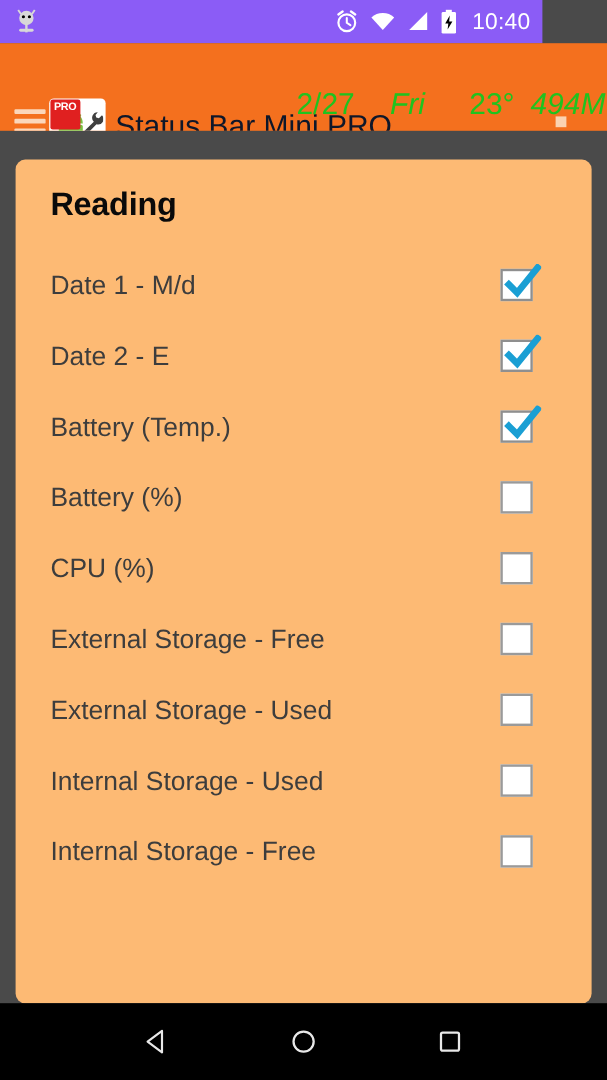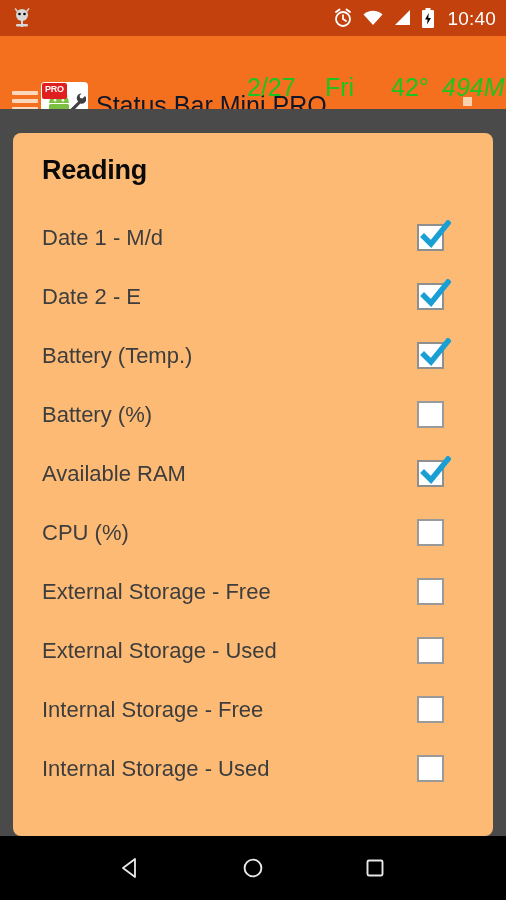--- a/index.html
+++ b/index.html
@@ -18,23 +18,23 @@
     width: 506px;
     height: 900px;
     background: #4a4a4a;
     overflow: hidden;
   }
 
   
   #status-bar {
     position: absolute;
     left: 0; top: 0;
-    width: 506px;
+    width: 452px;
     height: 36px;
-    background: #c2410c;
+    background: #8b5cf6;
     display: flex;
     align-items: center;
     box-sizing: border-box;
     padding: 0 10px 0 12px;
   }
   #status-bar .sb-left {
     display: flex;
     align-items: center;
     flex: 1;
   }
@@ -85,21 +85,21 @@
     overflow: hidden;
   }
   #app-icon .pro-badge {
     position: absolute;
     left: 1px; top: 1px;
     background: #e02020;
     color: #ffffff;
     font-size: 9px;
     font-weight: bold;
     line-height: 11px;
-    padding: 1px 3px 4px 3px;
+    padding: 1px 3px 13px 3px;
     border-radius: 2px;
     letter-spacing: -0.3px;
     z-index: 3;
   }
   #app-icon .robot {
     position: absolute;
     left: 6px; top: 13px;
     width: 24px; height: 20px;
   }
   #app-icon .wrench {
@@ -118,21 +118,21 @@
   }
 
   .overlay-text {
     position: absolute;
     color: #1fc31f;
     font-size: 25px;
     line-height: 1;
     white-space: nowrap;
   }
   #ov-date1 { left: 247px; top: 39px; }
-  #ov-day   { left: 325px; top: 39px; }
+  #ov-day   { left: 325px; top: 39px; font-style: italic; }
   #ov-temp  { left: 391px; top: 39px; }
   #ov-ram   { left: 442px; top: 39px; font-style: italic; }
 
   #overflow-menu {
     position: absolute;
     left: 461px; top: 61px;
     width: 13px;
   }
   #overflow-menu i {
     display: block;
@@ -284,21 +284,21 @@
       <svg class="wrench" viewBox="0 0 17 19">
         <path d="M12.5 0.5 a4.6 4.6 0 0 0 -3.3 7.9 L1.5 16 a1.6 1.6 0 0 0 2.3 2.3 l7.6 -7.7 a4.6 4.6 0 0 0 4.6 -7.6 l-2.6 2.6 l-2.2 -0.6 l-0.6 -2.2 z" fill="#3f3f3f"></path>
       </svg>
 
     </div>
 
     <div id="app-title">Status Bar Mini PRO</div>
 
     <div class="overlay-text" id="ov-date1">2/27</div>
     <div class="overlay-text" id="ov-day">Fri</div>
-    <div class="overlay-text" id="ov-temp">42°</div>
+    <div class="overlay-text" id="ov-temp">23°</div>
     <div class="overlay-text" id="ov-ram">494M</div>
 
     <div id="overflow-menu">
       <i></i>
 
     </div>
   </div>
 
   <div id="card">
     <div id="card-title">Reading</div>
@@ -325,45 +325,37 @@
             <svg class="tick" viewBox="0 0 34 30">
               <path d="M7 17 L14 24 L31 3" fill="none" stroke="#1a9fd4" stroke-width="5.5" stroke-linecap="square" stroke-linejoin="miter"></path>
             </svg>
           </div>
         </div>
         <div class="reading-row">
           <div class="reading-label">Battery (%)</div>
           <div class="cbox"></div>
         </div>
         <div class="reading-row">
-          <div class="reading-label">Available RAM</div>
-          <div class="cbox checked">
-            <svg class="tick" viewBox="0 0 34 30">
-              <path d="M7 17 L14 24 L31 3" fill="none" stroke="#1a9fd4" stroke-width="5.5" stroke-linecap="square" stroke-linejoin="miter"></path>
-            </svg>
-          </div>
-        </div>
-        <div class="reading-row">
           <div class="reading-label">CPU (%)</div>
           <div class="cbox"></div>
         </div>
         <div class="reading-row">
           <div class="reading-label">External Storage - Free</div>
           <div class="cbox"></div>
         </div>
         <div class="reading-row">
           <div class="reading-label">External Storage - Used</div>
           <div class="cbox"></div>
         </div>
         <div class="reading-row">
+          <div class="reading-label">Internal Storage - Used</div>
+          <div class="cbox"></div>
+        </div>
+        <div class="reading-row">
           <div class="reading-label">Internal Storage - Free</div>
-          <div class="cbox"></div>
-        </div>
-        <div class="reading-row">
-          <div class="reading-label">Internal Storage - Used</div>
           <div class="cbox"></div>
         </div>
       </div>
   </div>
 
   <div id="nav-bar">
     <div class="nav-btn">
       <svg width="24" height="24" viewBox="0 0 24 24">
         <path d="M16 3 L4 12 L16 21 Z" fill="none" stroke="#e8e8e8" stroke-width="1.8" stroke-linejoin="round"></path>
       </svg>

